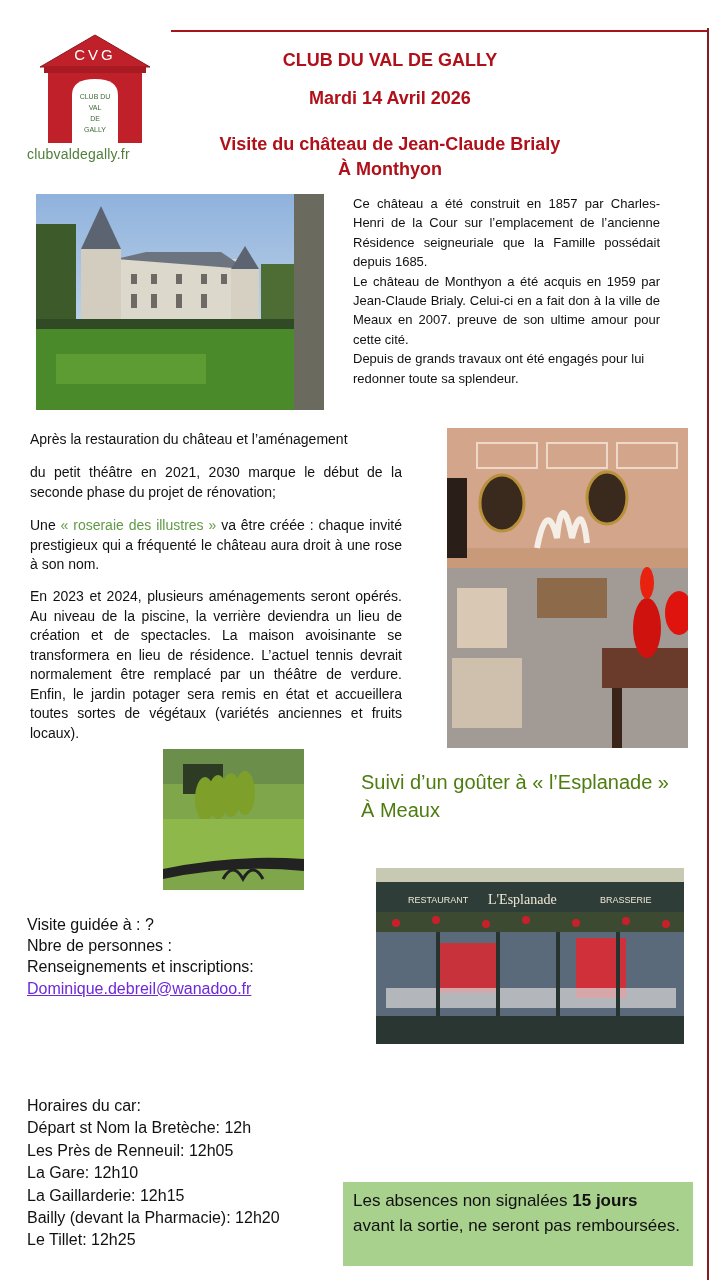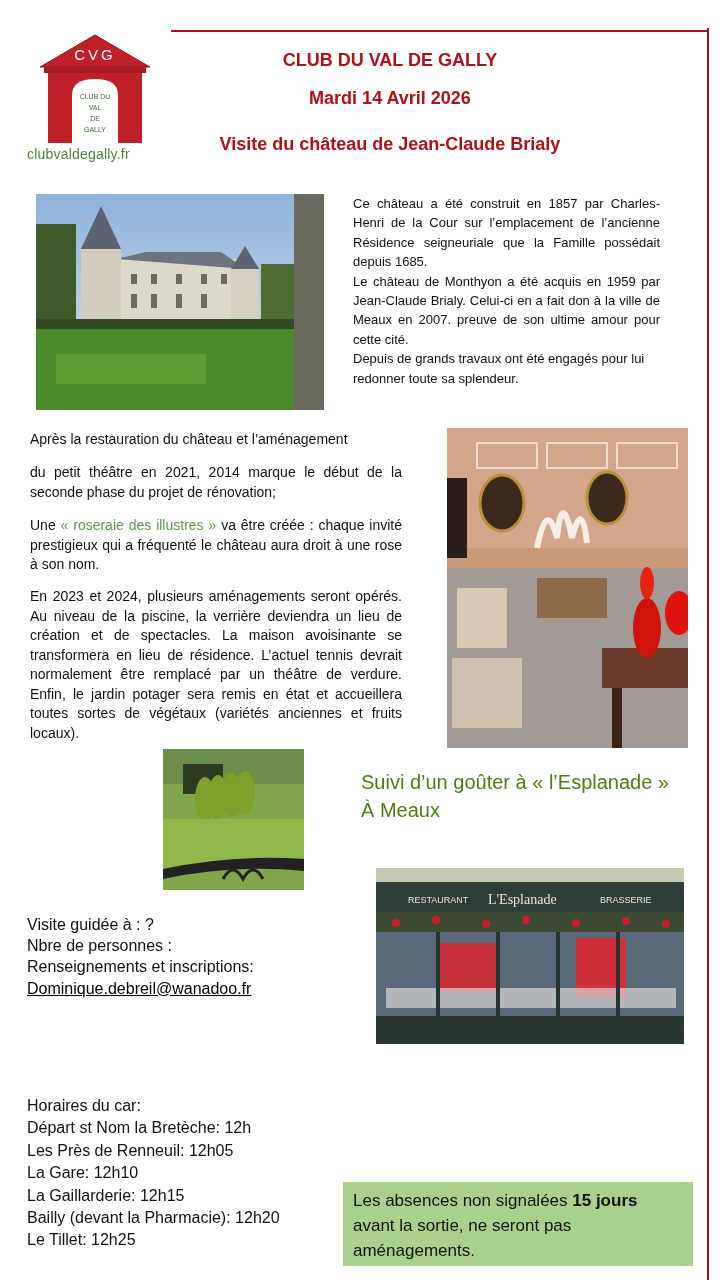--- a/index.html
+++ b/index.html
@@ -20,21 +20,21 @@
     .body-text { font-size:13.3px; line-height:19.4px; text-align:justify; }
     .p { margin:0; }
 
     .intro { left:353px; top:194px; width:307px; font-size:13px; line-height:19.4px; }
     .left-col { left:30px; width:372px; font-size:14px; line-height:19.5px; text-align:justify; }
     .green-inline { color:#5f9a46; }
 
     .gouter { left:361px; top:768px; font-size:20px; line-height:28px; color:#4d7c0f; }
 
     .info { left:27px; top:914px; font-size:16px; line-height:21.2px; }
-    .info a { color:#000000; text-decoration:underline; }
+    .info a { color:#6d28d9; text-decoration:underline; }
     .hours { left:27px; top:1095px; font-size:16px; line-height:22.4px; }
 
     .notice { left:343px; top:1182px; width:350px; height:84px; background:#a9d18e; box-sizing:border-box; padding:6px 10px; font-size:17px; line-height:25px; }
   </style>
 </head>
 <body>
 
 <div class="abs frame-top"></div>
 <div class="abs frame-right"></div>
 
@@ -50,20 +50,21 @@
     <text x="57" y="88" text-anchor="middle" font-size="7" fill="#3d6b36" font-family="Liberation Sans, sans-serif">DE</text>
     <text x="57" y="99" text-anchor="middle" font-size="7" fill="#3d6b36" font-family="Liberation Sans, sans-serif">GALLY</text>
   </svg>
 </div>
 <div class="abs site">clubvaldegally.fr</div>
 
 <div class="abs title t1">CLUB DU VAL DE GALLY</div>
 <div class="abs title t2">Mardi 14 Avril 2026</div>
 <div class="abs title t3">
   <div>Visite du château de Jean-Claude Brialy</div>
+  <div>À Monthyon</div>
 </div>
 
 <div class="abs photo" style="left:36px;top:194px;width:288px;height:216px;">
   <svg width="288" height="216" viewBox="0 0 288 216">
     <defs>
       <linearGradient id="sky" x1="0" y1="0" x2="0" y2="1">
         <stop offset="0" stop-color="#8fb2dc"></stop>
           <stop offset="1" stop-color="#dbe6f2"></stop>
       </linearGradient>
     </defs>
@@ -94,21 +95,21 @@
   </svg>
 </div>
 
 <div class="abs intro body-text">
   <p class="p">Ce château a été construit en 1857 par Charles-Henri de la Cour sur l’emplacement de l’ancienne  Résidence seigneuriale que la Famille possédait depuis 1685.</p>
   <p class="p">Le château de Monthyon a été acquis en 1959 par Jean-Claude Brialy. Celui-ci en a fait don à la ville de Meaux en 2007.  preuve de son ultime amour pour cette cité.</p>
   <p class="p" style="text-align:left;">Depuis de grands travaux ont été engagés pour lui redonner toute sa splendeur.</p>
 </div>
 
 <div class="abs left-col" style="top:430px;">Après la restauration du château  et l’aménagement</div>
-<div class="abs left-col" style="top:463px;">du petit théâtre en 2021, 2014  marque le début de la seconde phase du projet de rénovation;</div>
+<div class="abs left-col" style="top:463px;">du petit théâtre en 2021, 2030  marque le début de la seconde phase du projet de rénovation;</div>
 <div class="abs left-col" style="top:516px;">
   <span>Une </span><span class="green-inline">« roseraie des illustres »</span><span> va être créée : chaque invité prestigieux qui a fréquenté le château aura droit à une rose à son nom.</span>
 </div>
 <div class="abs left-col" style="top:587px;">En 2023 et 2024, plusieurs aménagements seront opérés. Au niveau de la piscine, la verrière deviendra un lieu de création et de spectacles. La maison avoisinante se transformera en lieu de résidence. L’actuel tennis devrait normalement être remplacé par un théâtre de verdure. Enfin, le jardin potager sera remis en état et accueillera toutes sortes de végétaux (variétés anciennes et fruits locaux).</div>
 
 <div class="abs photo" style="left:447px;top:428px;width:241px;height:320px;">
   <svg width="241" height="320" viewBox="0 0 241 320">
     <rect width="241" height="320" fill="#c99a7a"></rect>
     <rect x="0" y="0" width="241" height="120" fill="#d3a58a"></rect>
     <g fill="none" stroke="#eed9c8" stroke-width="2">
@@ -197,14 +198,14 @@
   <div>Horaires du car:</div>
   <div>Départ st Nom la Bretèche: 12h</div>
   <div>Les Près de Renneuil: 12h05</div>
   <div>La Gare: 12h10</div>
   <div>La Gaillarderie: 12h15</div>
   <div>Bailly (devant la Pharmacie): 12h20</div>
   <div>Le Tillet: 12h25</div>
 </div>
 
 <div class="abs notice">
-  <span>Les absences non signalées </span><b>15 jours</b><span> avant la sortie, ne seront pas aménagements.</span>
+  <span>Les absences non signalées </span><b>15 jours</b><span> avant la sortie, ne seront pas remboursées.</span>
 </div>
 
 </body></html>

